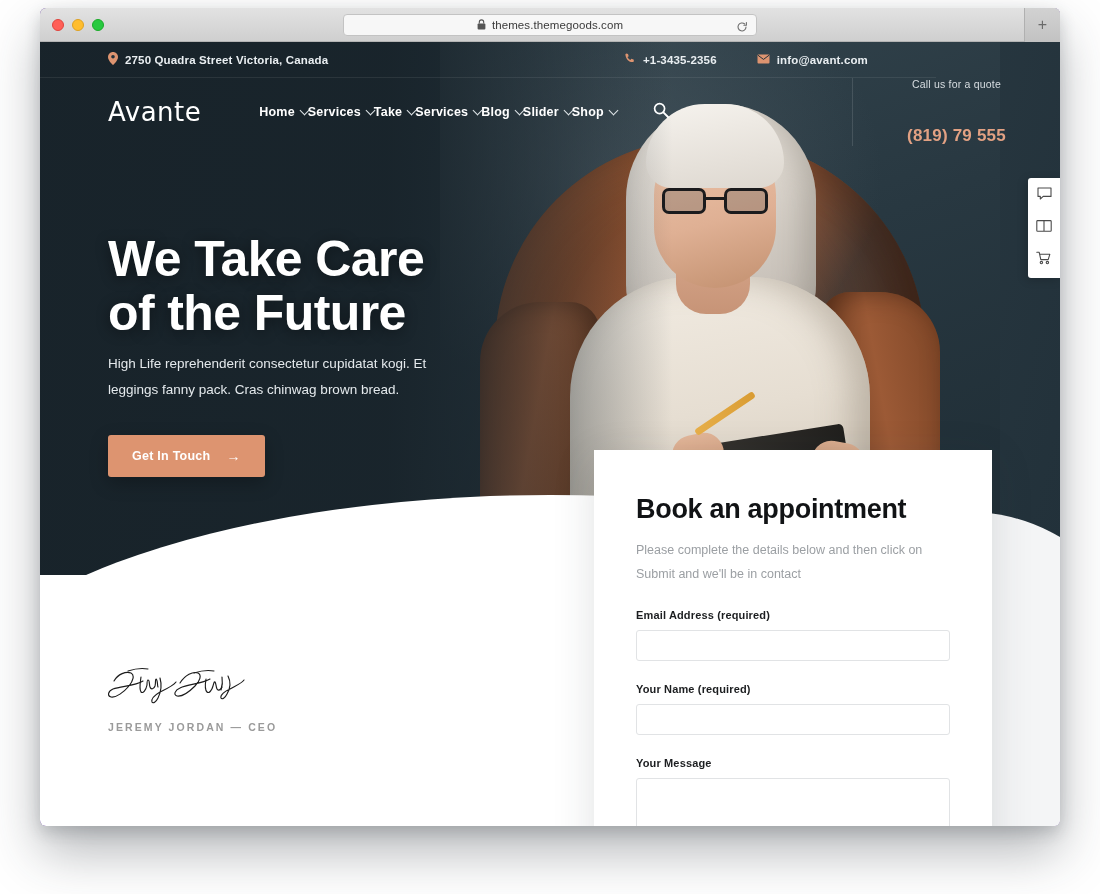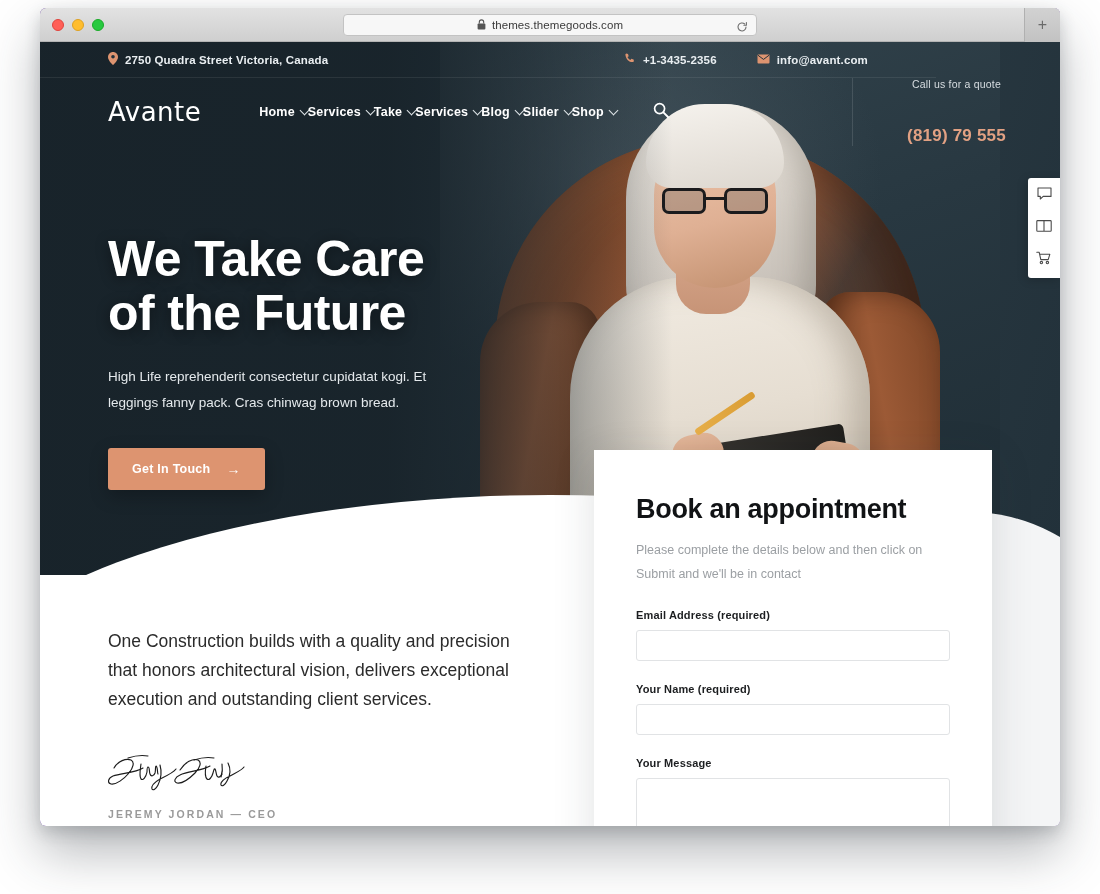--- a/index.html
+++ b/index.html
@@ -399,21 +399,21 @@
   }
   .hero-title {
     color: #ffffff;
     font-size: 50px;
     line-height: 1.08;
     font-weight: bold;
     letter-spacing: -0.6px;
     text-shadow: 0 2px 14px rgba(0,0,0,0.45);
   }
   .hero-sub {
-    margin-top: 24px;
+    margin-top: 11px;
     color: #e4e9ec;
     font-size: 13.5px;
     line-height: 1.92;
     max-width: 330px;
   }
   .cta {
     margin-top: 32px;
     display: inline-flex;
     align-items: center;
     gap: 16px;
@@ -727,21 +727,20 @@
               <circle cx="5.4" cy="11.6" r="1.2" fill="none" stroke="#4a4a4a" stroke-width="1.1"></circle>
               <circle cx="11.4" cy="11.6" r="1.2" fill="none" stroke="#4a4a4a" stroke-width="1.1"></circle>
             </svg>
           </span>
         </div>
       </div>
 
       <div class="bg-arc"></div>
 
       <div class="intro">
-        <p class="intro-text">One Construction builds with a quality and precision that honors architectural vision, delivers exceptional execution and outstanding client services.</p>
         <div class="signature-wrap">
           <svg width="150" height="46" viewBox="0 0 150 46">
             <g fill="none" stroke="#1c1c1c" stroke-width="1.15" stroke-linecap="round" stroke-linejoin="round">
               <path d="M6 18c4-7 12-10 17-8 4 2 2 8-2 13-5 6-13 12-18 11-4-1-3-6 2-8 8-3 22-3 30-8"></path>
               <path d="M20 8c6-2 14-3 20-2"></path>
               <path d="M33 14c-1 7-2 12 0 15 2 2 5-2 6-7 0-3 0-5 1-5 2 0 1 5 2 7 1 3 4 2 5-1 1-4 0-7 1-7 2 1 1 6 2 8"></path>
               <path d="M52 15c2 7 1 14-2 20-2 4-5 6-6 4-1-3 3-7 8-10 6-3 13-6 16-10"></path>
               <path d="M72 20c5-8 13-12 18-10 4 2 2 8-3 13-5 5-13 11-18 10-4-1-2-6 3-8 8-4 22-4 30-9"></path>
               <path d="M86 10c6-2 14-3 20-2"></path>
               <path d="M98 16c-1 6-1 11 1 13 2 2 5-2 6-6 1-3 1-5 2-4 1 1 1 5 2 7 1 2 4 1 5-2"></path>

